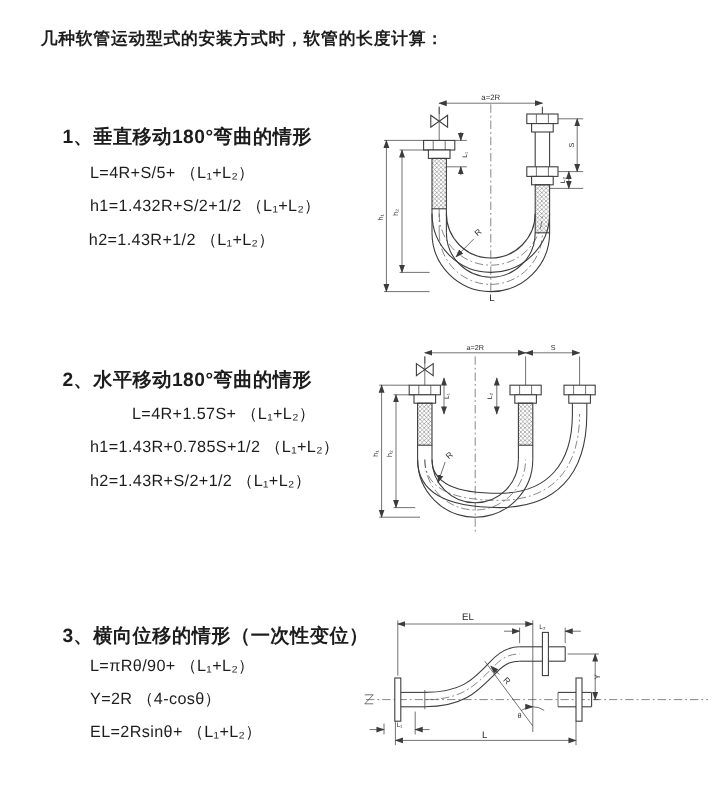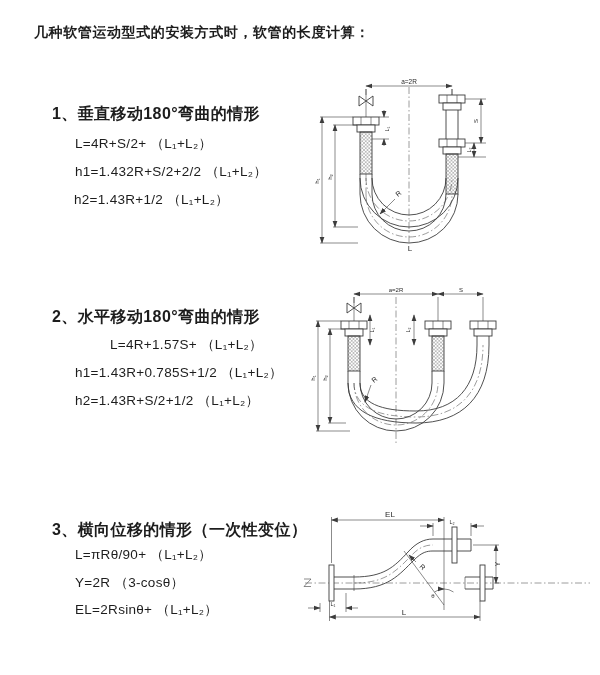--- a/index.html
+++ b/index.html
@@ -20,32 +20,32 @@
   svg .fw{fill:#ffffff;stroke:#3c3c3c;stroke-width:0.9;}
   svg text{font-family:"Liberation Sans","DejaVu Sans",sans-serif;fill:#2b2b2b;}
   .t65{font-size:6.5px;} .t6{font-size:6px;} .t55{font-size:5.5px;} .t8{font-size:8px;} .t7{font-size:7px;}
 </style>
 </head>
 <body>
 
 <div class="abs page-title">几种软管运动型式的安装方式时，软管的长度计算：</div>
 
 <div class="abs sec-heading" style="left:52px;top:104px;">1、垂直移动180°弯曲的情形</div>
-<div class="abs formula" style="left:75px;top:135px;">L=4R+S/2+ （L₁+L₂）</div>
-<div class="abs formula" style="left:75px;top:163px;">h1=1.432R+S/2+2/2 （L₁+L₂）</div>
+<div class="abs formula" style="left:75px;top:135px;">L=4R+S/5+ （L₁+L₂）</div>
+<div class="abs formula" style="left:75px;top:163px;">h1=1.432R+S/2+1/2 （L₁+L₂）</div>
 <div class="abs formula" style="left:74px;top:191px;">h2=1.43R+1/2 （L₁+L₂）</div>
 
 <div class="abs sec-heading" style="left:52px;top:307px;">2、水平移动180°弯曲的情形</div>
 <div class="abs formula" style="left:75px;top:336px;margin-left:35px;">L=4R+1.57S+ （L₁+L₂）</div>
 <div class="abs formula" style="left:75px;top:364px;">h1=1.43R+0.785S+1/2 （L₁+L₂）</div>
 <div class="abs formula" style="left:75px;top:392px;">h2=1.43R+S/2+1/2 （L₁+L₂）</div>
 
 <div class="abs sec-heading" style="left:52px;top:520px;text-align:right;">3、横向位移的情形（一次性变位）</div>
 <div class="abs formula" style="left:75px;top:546px;">L=πRθ/90+ （L₁+L₂）</div>
-<div class="abs formula" style="left:75px;top:574px;">Y=2R （3-cosθ）</div>
+<div class="abs formula" style="left:75px;top:574px;">Y=2R （4-cosθ）</div>
 <div class="abs formula" style="left:75px;top:601px;">EL=2Rsinθ+ （L₁+L₂）</div>
 
 <svg style="left:308px;top:73px;" width="285" height="182" viewBox="0 0 285 182">
   <defs>
     <marker id="a1" markerUnits="userSpaceOnUse" markerWidth="7" markerHeight="7" viewBox="0 0 10 10" refX="9" refY="5" orient="auto-start-reverse">
       <path d="M0,1.5 L10,5 L0,8.5 Z" fill="#3c3c3c"></path>
     </marker>
     <pattern id="h1p" patternUnits="userSpaceOnUse" width="3.5" height="3.5">
       <path d="M0,3.5 L3.5,0 M0,0 L3.5,3.5" stroke="#777" stroke-width="0.45"></path>
     </pattern>

